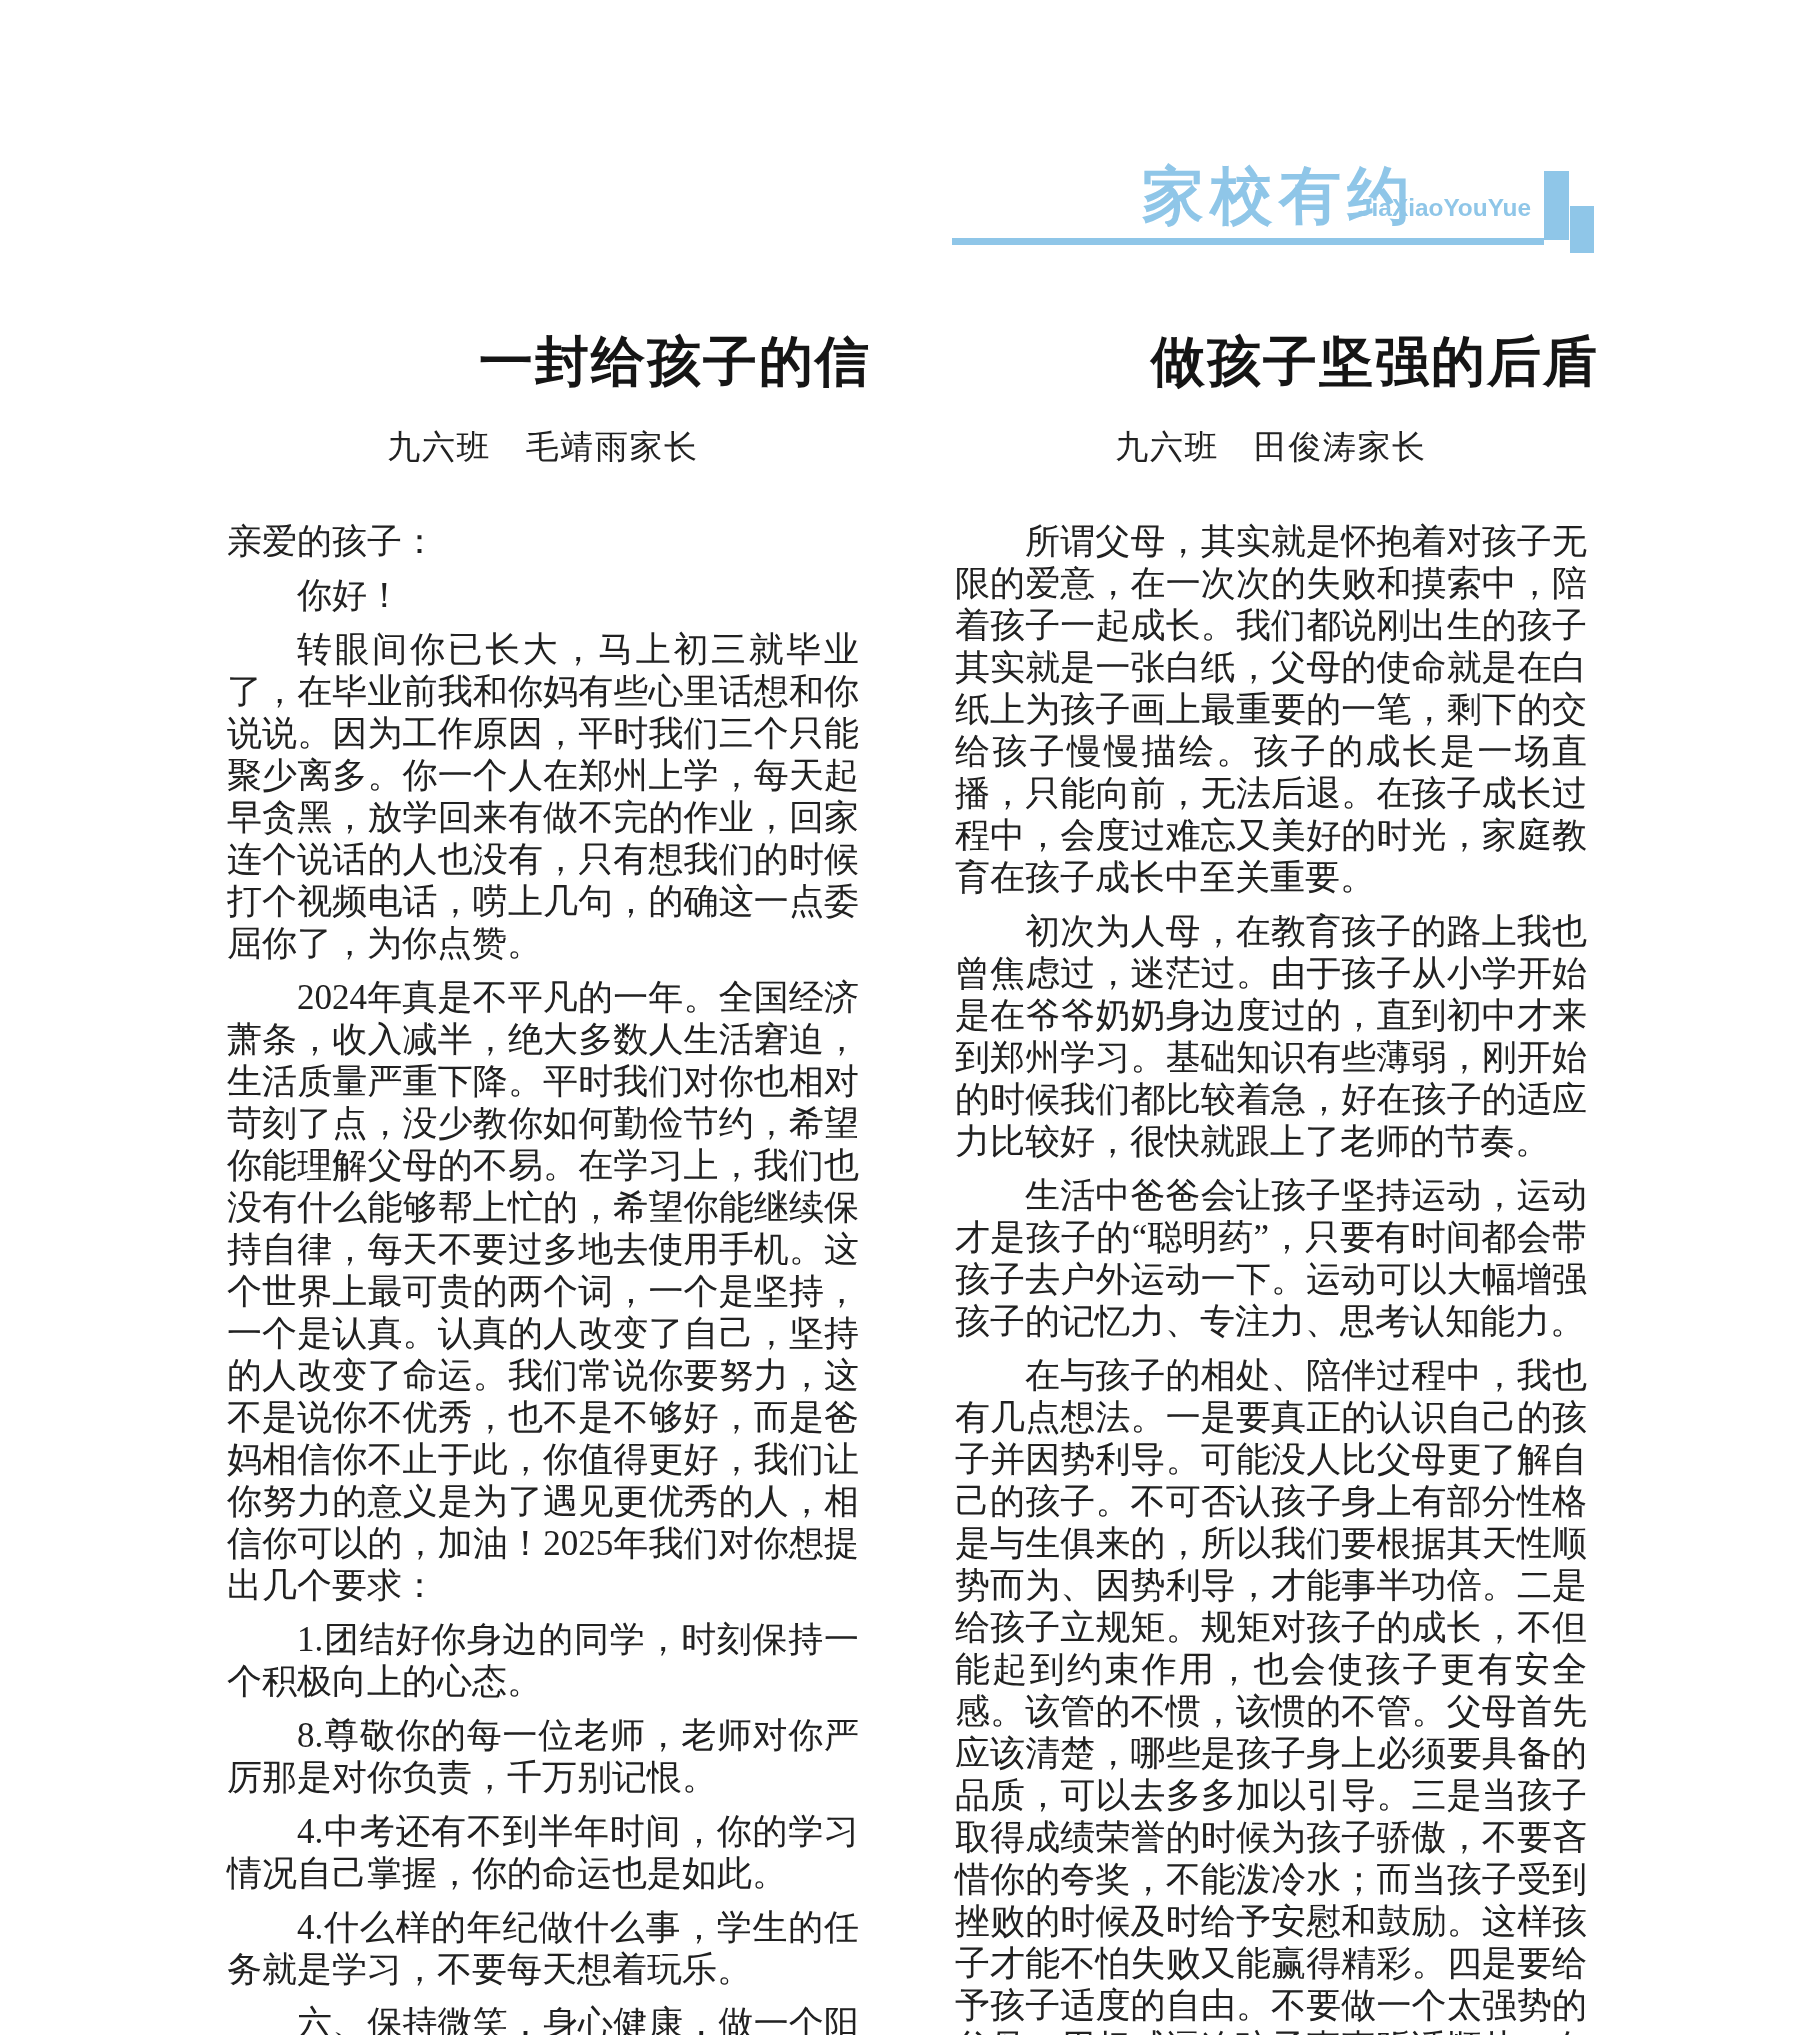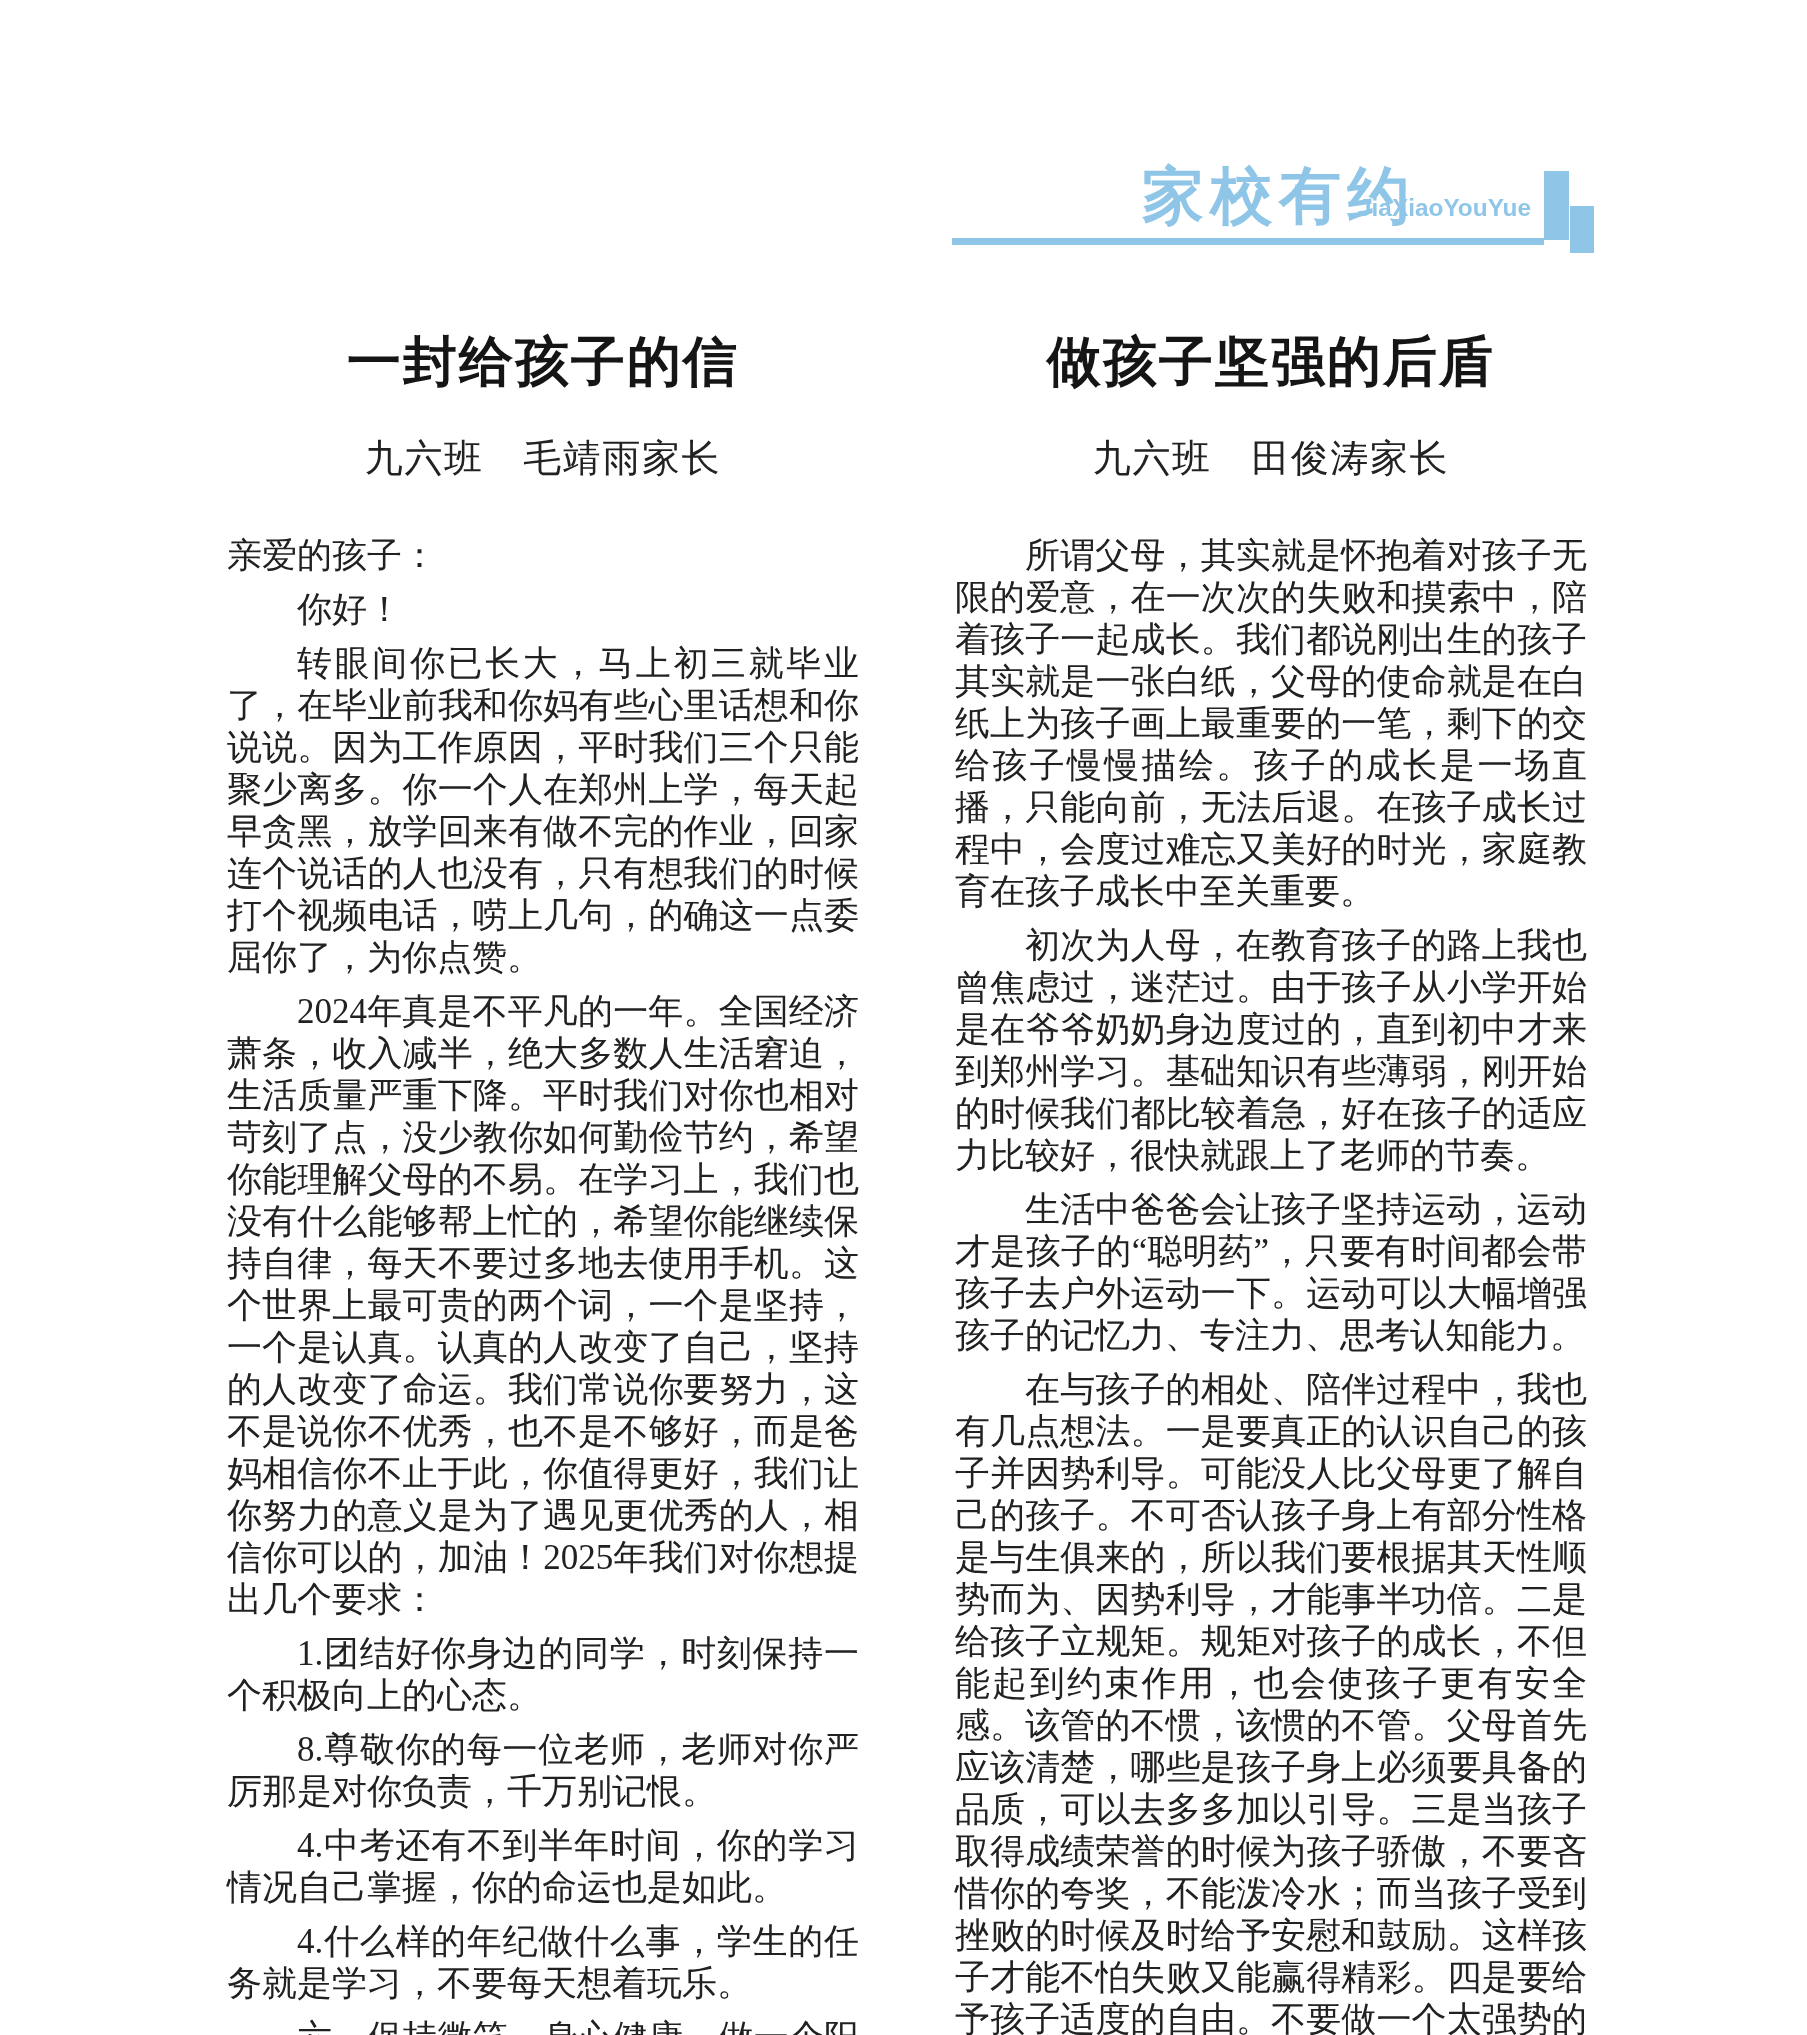--- a/index.html
+++ b/index.html
@@ -42,28 +42,28 @@
     width: 24.4px; height: 47px;
     background: var(--accent, #8FC6E8);
   }
 
   
   .col { position: absolute; top: 331px; width: 656px; }
   .col-left  { left: 215px; }
   .col-right { left: 943px; }
 
   .article-title {
-    text-align: center;
+    text-align: right;
     font-size: 54px; line-height: 1.15; font-weight: bold;
     letter-spacing: 2px; color: #151515;
   }
   .article-author {
     text-align: center;
-    font-size: 38px; color: #222222;
-    margin-top: 40px; letter-spacing: 1.6px;
+    font-size: 33px; color: #222222;
+    margin-top: 32px; letter-spacing: 1.6px;
   }
   .article-body {
     margin-top: 51px;
     font-size: 35px; line-height: 42px;
     text-align: justify;
     color: #212121;
   }
   .article-body p { margin: 12px; }
   p.indent { text-indent: 2em; }
 </style>

